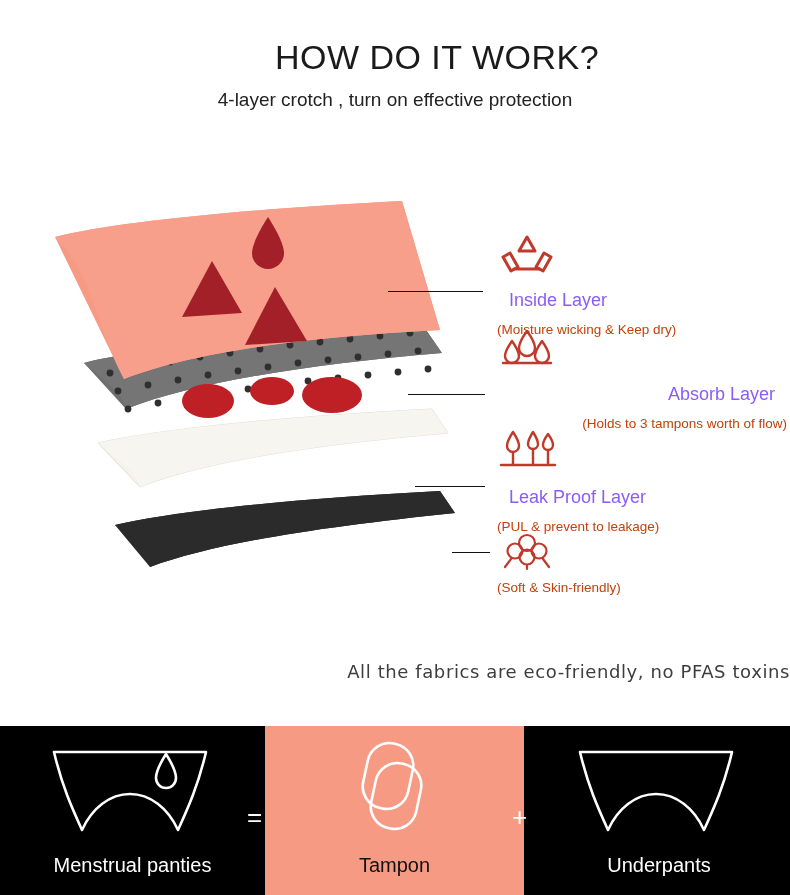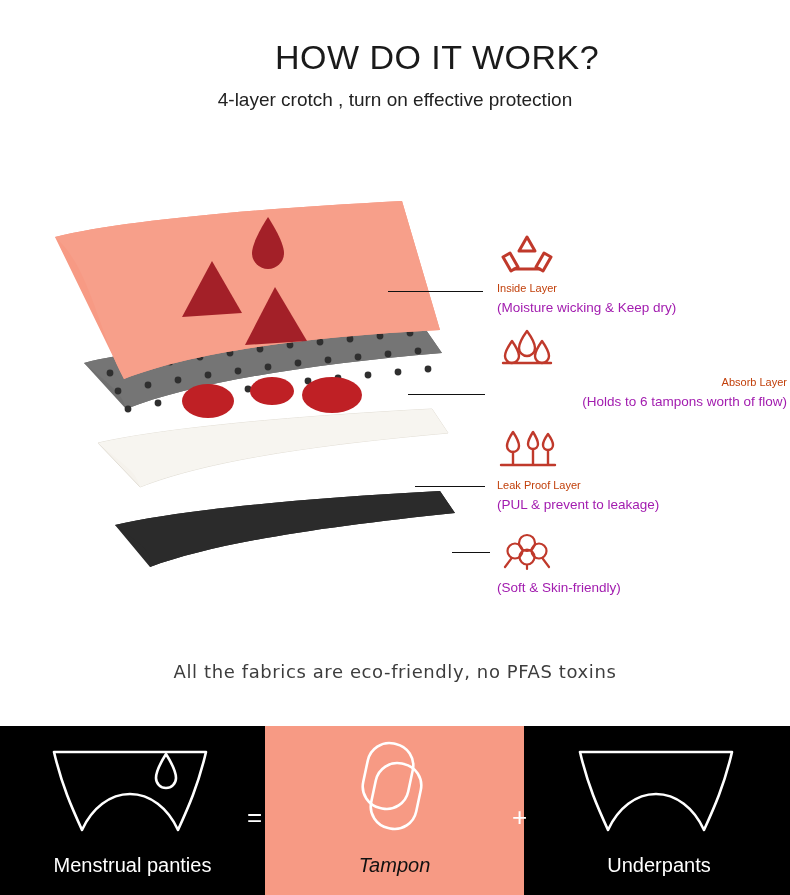--- a/index.html
+++ b/index.html
@@ -53,27 +53,27 @@
     height: 400px;
   }
   .stack svg { display: block; }
 
   
   .callout {
     position: absolute;
     width: 290px;
   }
   .callout .c-title {
+    color: #8b5cf6;
+    font-size: 18px;
+    line-height: 18px;
+    margin: 12px;
+  }
+  .callout .c-sub {
     color: #c2410c;
-    font-size: 11px;
-    line-height: 18px;
-    margin: 0;
-  }
-  .callout .c-sub {
-    color: #a21caf;
     font-size: 13.5px;
     line-height: 17px;
     margin: 2px 0 0 0;
   }
   .callout .c-icon {
     position: absolute;
     left: 0;
     top: -48px;
     width: 60px;
     height: 44px;
@@ -92,21 +92,21 @@
   #leader-absorb { left: 408px; top: 394px; width: 77px; }
   #leader-leak   { left: 415px; top: 486px; width: 70px; }
   #leader-outer  { left: 452px; top: 552px; width: 38px; }
 
   
   .eco {
     position: absolute;
     top: 661px;
     left: 0;
     width: 790px;
-    text-align: center;
+    text-align: right;
     font-size: 18px;
     color: #3d3d3d;
     letter-spacing: 0.6px;
     font-family: "DejaVu Sans", sans-serif;
   }
 
   
   .band {
     position: absolute;
     left: 0;
@@ -136,21 +136,21 @@
   }
   .cell-label {
     position: absolute;
     left: 0;
     bottom: 18px;
     width: 100%;
     text-align: center;
     font-size: 20px;
     color: #ffffff;
   }
-  #cell-tampon .cell-label { color: #111111; font-style: italic; }
+  #cell-tampon .cell-label { color: #111111; }
 
   .op {
     position: absolute;
     top: 80px;
     color: #ffffff;
     font-size: 26px;
     line-height: 22px;
     z-index: 5;
   }
   #op-equals { left: 247px; }
@@ -259,21 +259,21 @@
       <svg width="60" height="44" viewBox="0 0 60 44" xmlns="http://www.w3.org/2000/svg">
         <g fill="none" stroke="#c0392b" stroke-width="2.4" stroke-linejoin="round" stroke-linecap="round">
           <path d="M30,6 C30,6 22,17 22,23 a8,8 0 0 0 16,0 C38,17 30,6 30,6 Z"></path>
           <path d="M15,16 C15,16 8,26 8,31 a7,7 0 0 0 14,0 C22,26 15,16 15,16 Z"></path>
           <path d="M45,16 C45,16 38,26 38,31 a7,7 0 0 0 14,0 C52,26 45,16 45,16 Z"></path>
           <path d="M6,38 L54,38"></path>
         </g>
       </svg>
     </div>
     <p class="c-title">Absorb Layer</p>
-    <p class="c-sub">(Holds to 6 tampons worth of flow)</p>
+    <p class="c-sub">(Holds to 3 tampons worth of flow)</p>
   </div>
 
   <div class="callout" id="callout-leak">
     <div class="c-icon">
       <svg width="60" height="44" viewBox="0 0 60 44" xmlns="http://www.w3.org/2000/svg">
         <g fill="none" stroke="#c0392b" stroke-width="2.4" stroke-linejoin="round" stroke-linecap="round">
           <path d="M16,4 C16,4 10,13 10,18 a6,6 0 0 0 12,0 C22,13 16,4 16,4 Z"></path>
           <path d="M36,4 C36,4 31,12 31,16 a5,5 0 0 0 10,0 C41,12 36,4 36,4 Z"></path>
           <path d="M51,6 C51,6 46,13 46,17 a5,5 0 0 0 10,0 C56,13 51,6 51,6 Z"></path>
           <path d="M16,24 L16,36"></path>

